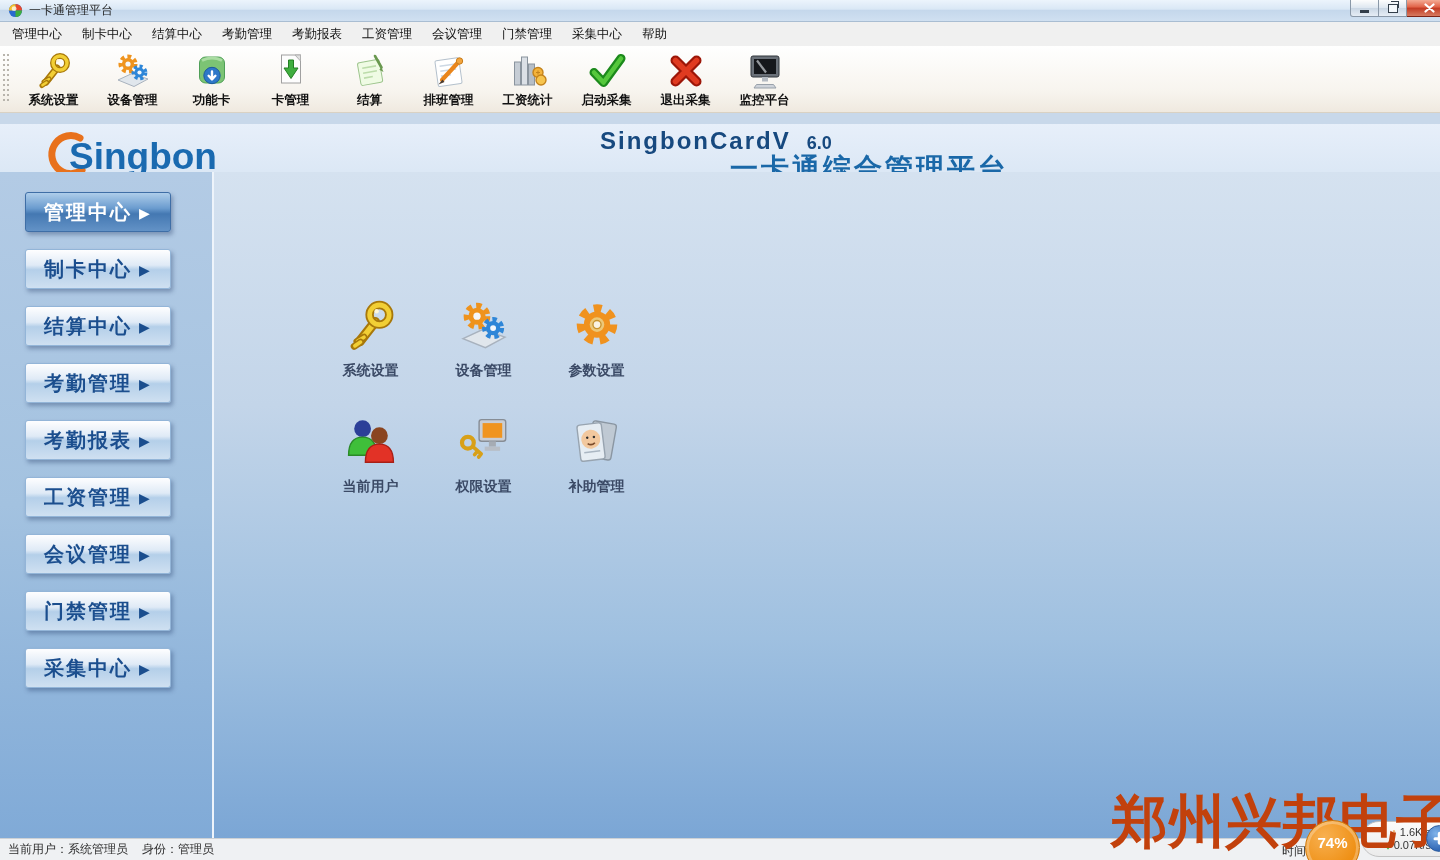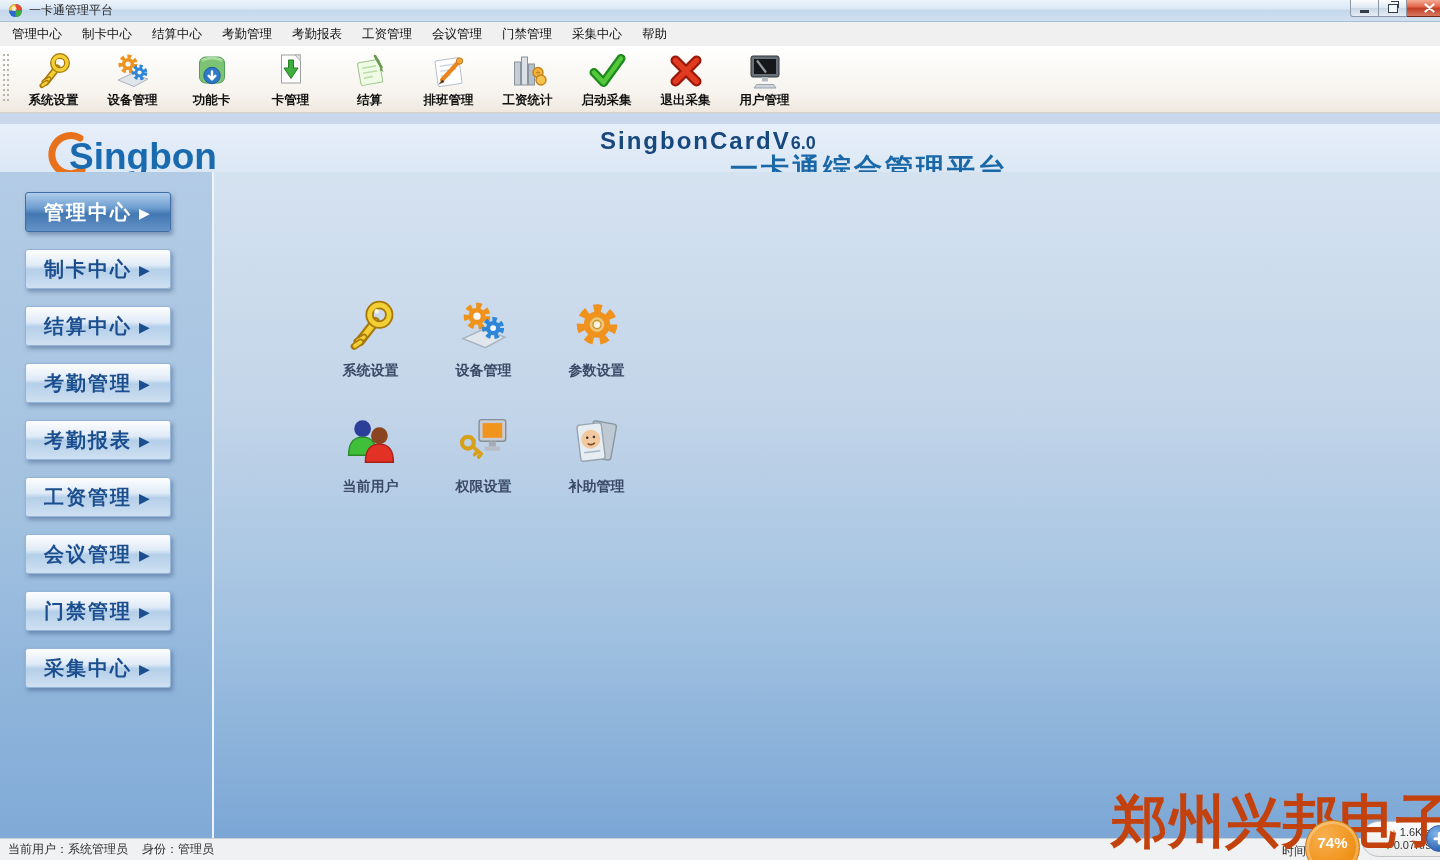--- a/index.html
+++ b/index.html
@@ -40,21 +40,21 @@
   .tb-items{position:absolute;left:14px;top:3px;display:flex;}
   .tb-item{width:79px;display:flex;flex-direction:column;align-items:center;gap:1px;padding-top:2px;cursor:pointer;}
   .tb-ic{display:inline-flex;}
   .tb-lb{font-size:12.5px;font-weight:bold;color:#111;white-space:nowrap;}
 
   
   .banner{position:absolute;top:124px;left:0;right:0;height:60px;
     background:linear-gradient(180deg,#e7effa,#d9e6f4);border-bottom:1px solid #c9d5e3;box-sizing:border-box;}
   .logo{position:absolute;left:36px;top:3px;}
   .prod{position:absolute;left:600px;top:3px;font-size:24px;font-weight:bold;color:#17497f;letter-spacing:2px;white-space:nowrap;}
-  .prod .ver{font-size:18px;margin-left:0;letter-spacing:0;}
+  .prod .ver{font-size:18px;margin-left:16px;letter-spacing:0;}
   .subtitle{position:absolute;left:730px;top:26px;font-size:28px;font-weight:bold;color:#1a68a8;letter-spacing:3px;white-space:nowrap;}
 
   
   .body-area{position:absolute;top:172px;left:0;right:0;bottom:22px;
     background:linear-gradient(180deg,#d5e2f0 0%,#c3d5e9 35%,#9fc0e0 70%,#7ba6d5 100%);}
   .sidebar{position:absolute;left:0;top:0;bottom:0;width:212px;
     background:linear-gradient(180deg,#b3cbe5 0%,#a3c2e0 50%,#80aad7 100%);
     border-right:2px solid #eef4fb;box-sizing:content-box;}
   .sb-btn{position:absolute;left:25px;width:146px;height:40px;border-radius:3px;
     display:flex;align-items:center;justify-content:center;gap:7px;
@@ -263,21 +263,21 @@
         <div class="tb-item">
           <span class="tb-ic">
             <svg viewBox="0 0 40 40" width="40" height="40" xmlns="http://www.w3.org/2000/svg">
               <rect x="6" y="5" width="28" height="21" rx="2" fill="#6a7078" stroke="#31363c"></rect>
               <rect x="9" y="8" width="22" height="15" fill="#15171b"></rect>
               <path d="M12 9.5 L21 21.5" stroke="#d8dde2" stroke-width="2.2" opacity="0.65"></path>
               <rect x="17" y="26" width="6" height="4.5" fill="#b4bac2"></rect>
               <path d="M11.5 33.5 L28.5 33.5 L31 37 L9 37 Z" fill="#ced3da" stroke="#99a1aa"></path>
             </svg>
           </span>
-          <span class="tb-lb">用户管理</span>
+          <span class="tb-lb">监控平台</span>
         </div>
       </div>
   </div>
 
   <div class="banner">
     <svg class="logo" width="225" height="56" viewBox="0 0 225 56">
       <path d="M44 11 A19 19 0 1 0 46 43" fill="none" stroke="#e8711c" stroke-width="7" stroke-linecap="round"></path>
       <text x="33" y="42" font-family="Liberation Sans, sans-serif" font-size="37" font-weight="bold" fill="#1a6ab0">Singbon</text>
       <text x="103" y="54" font-family="Liberation Sans, sans-serif" font-size="12" font-weight="bold" fill="#e8711c" letter-spacing="7">TECH</text>
     </svg>

